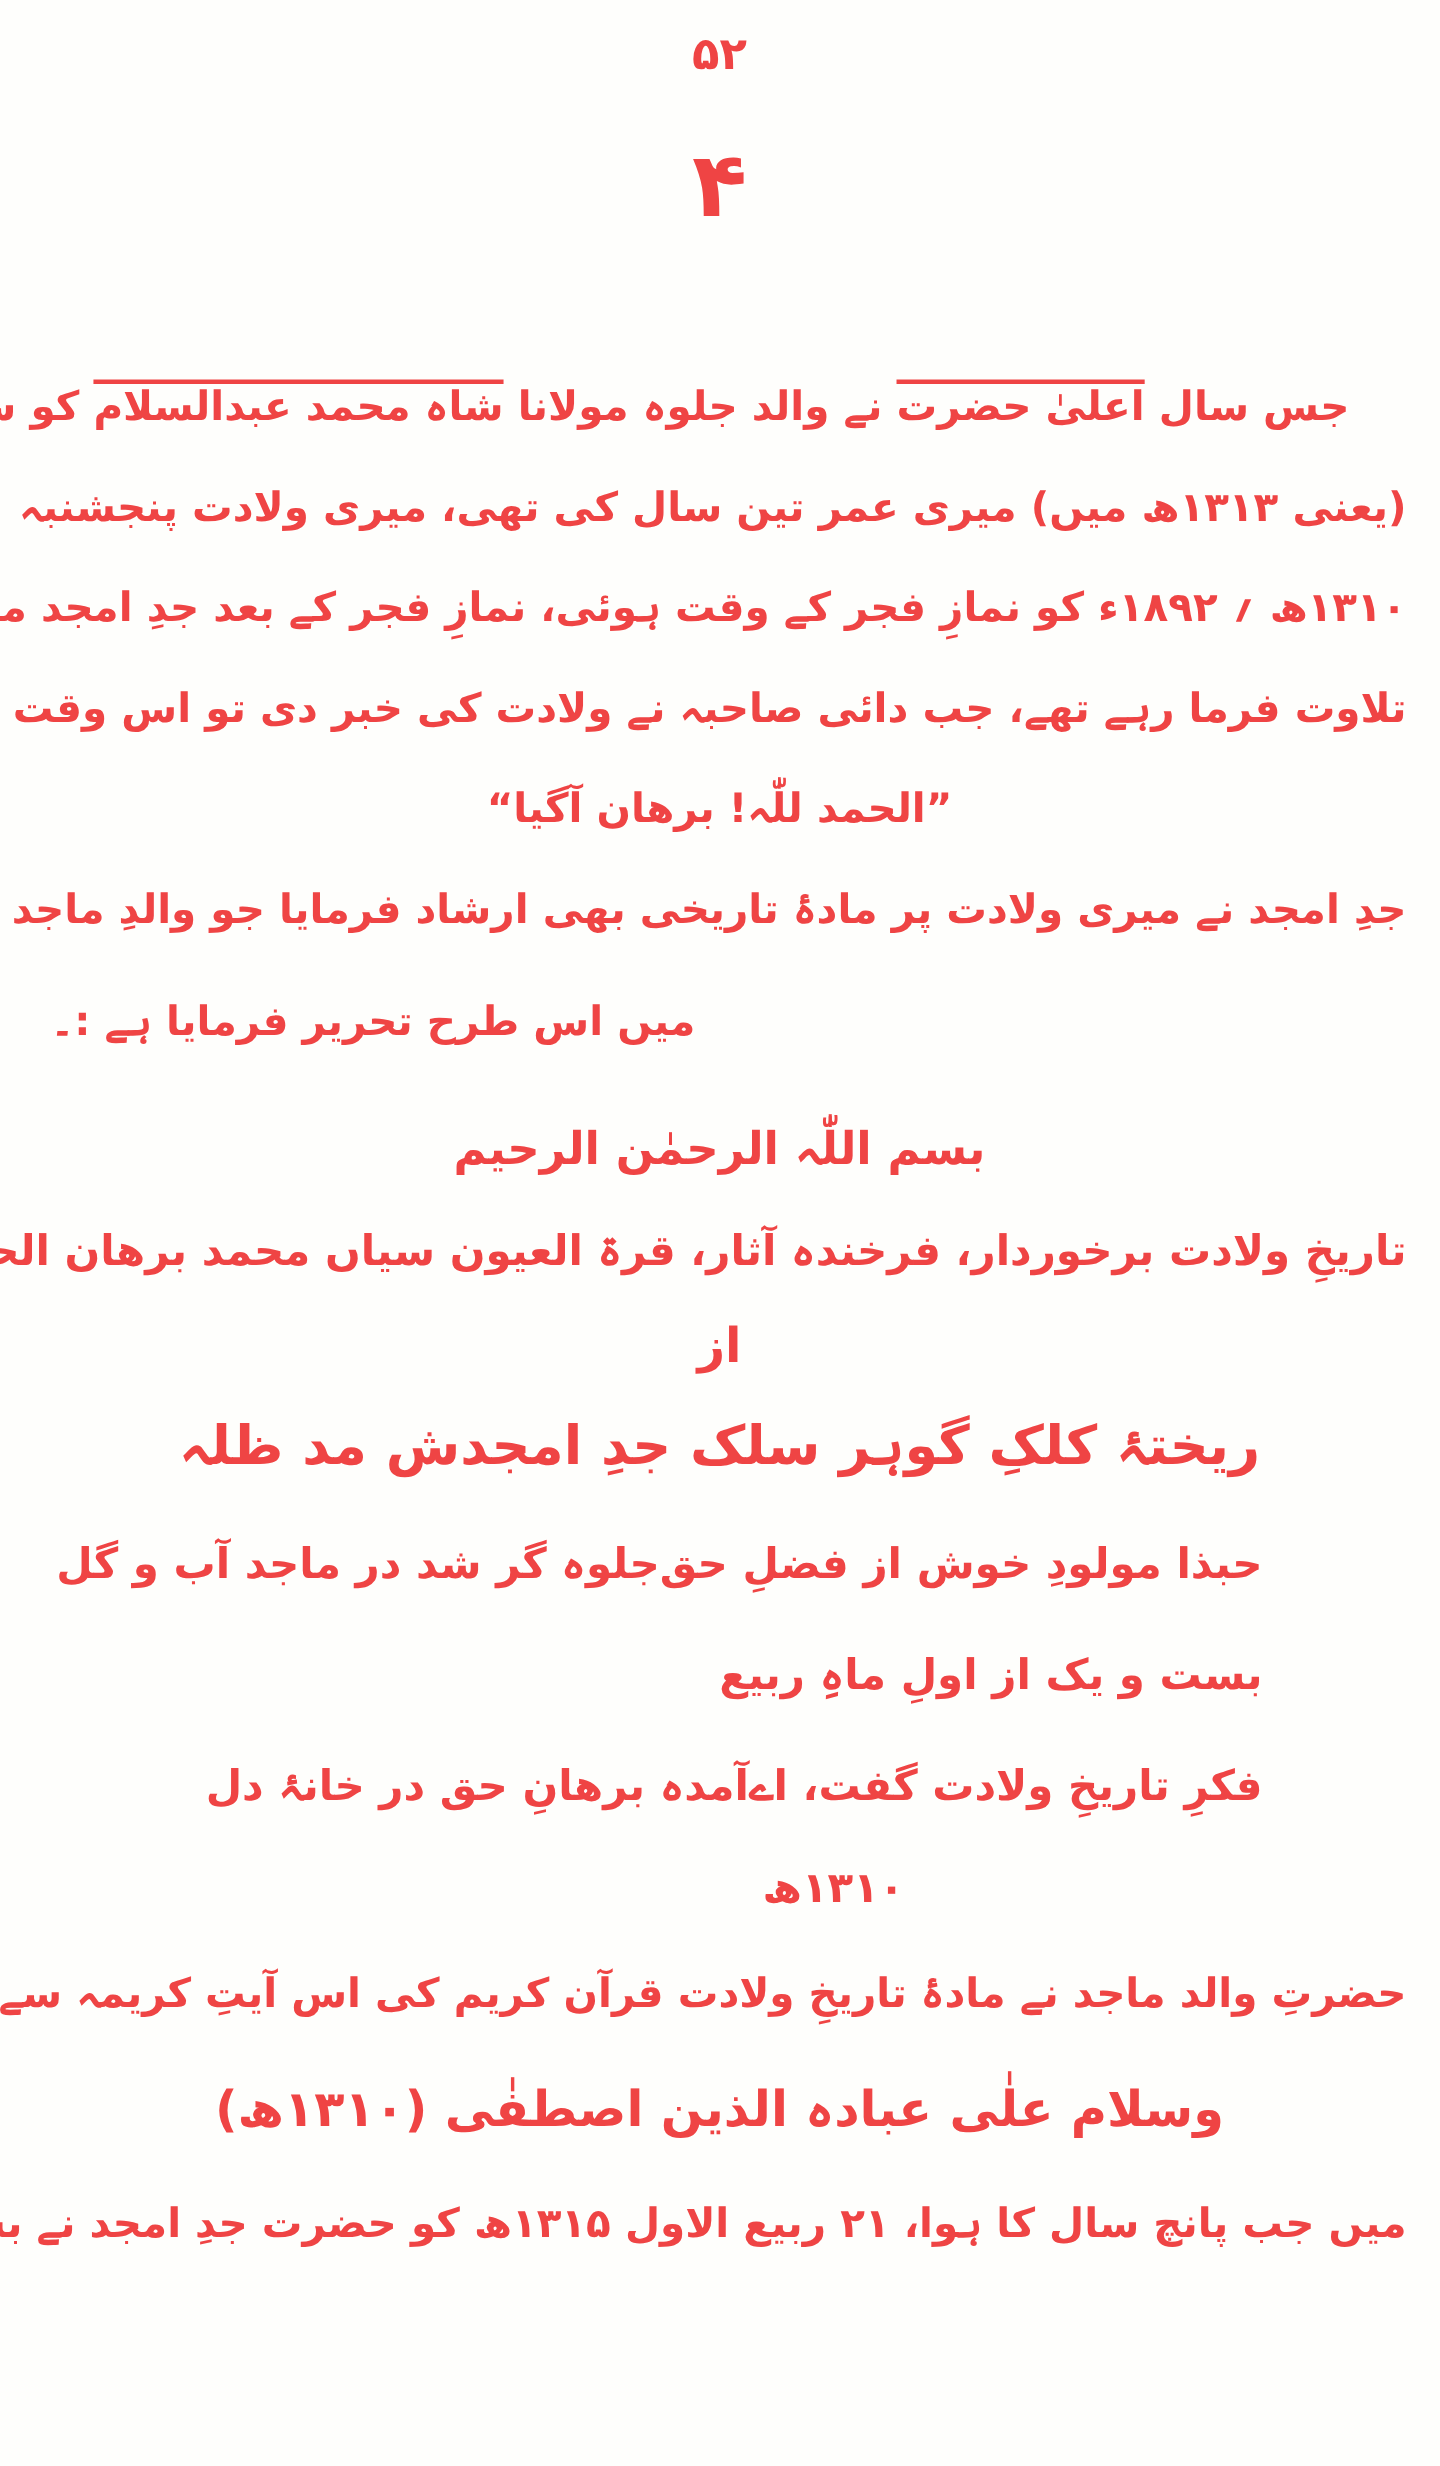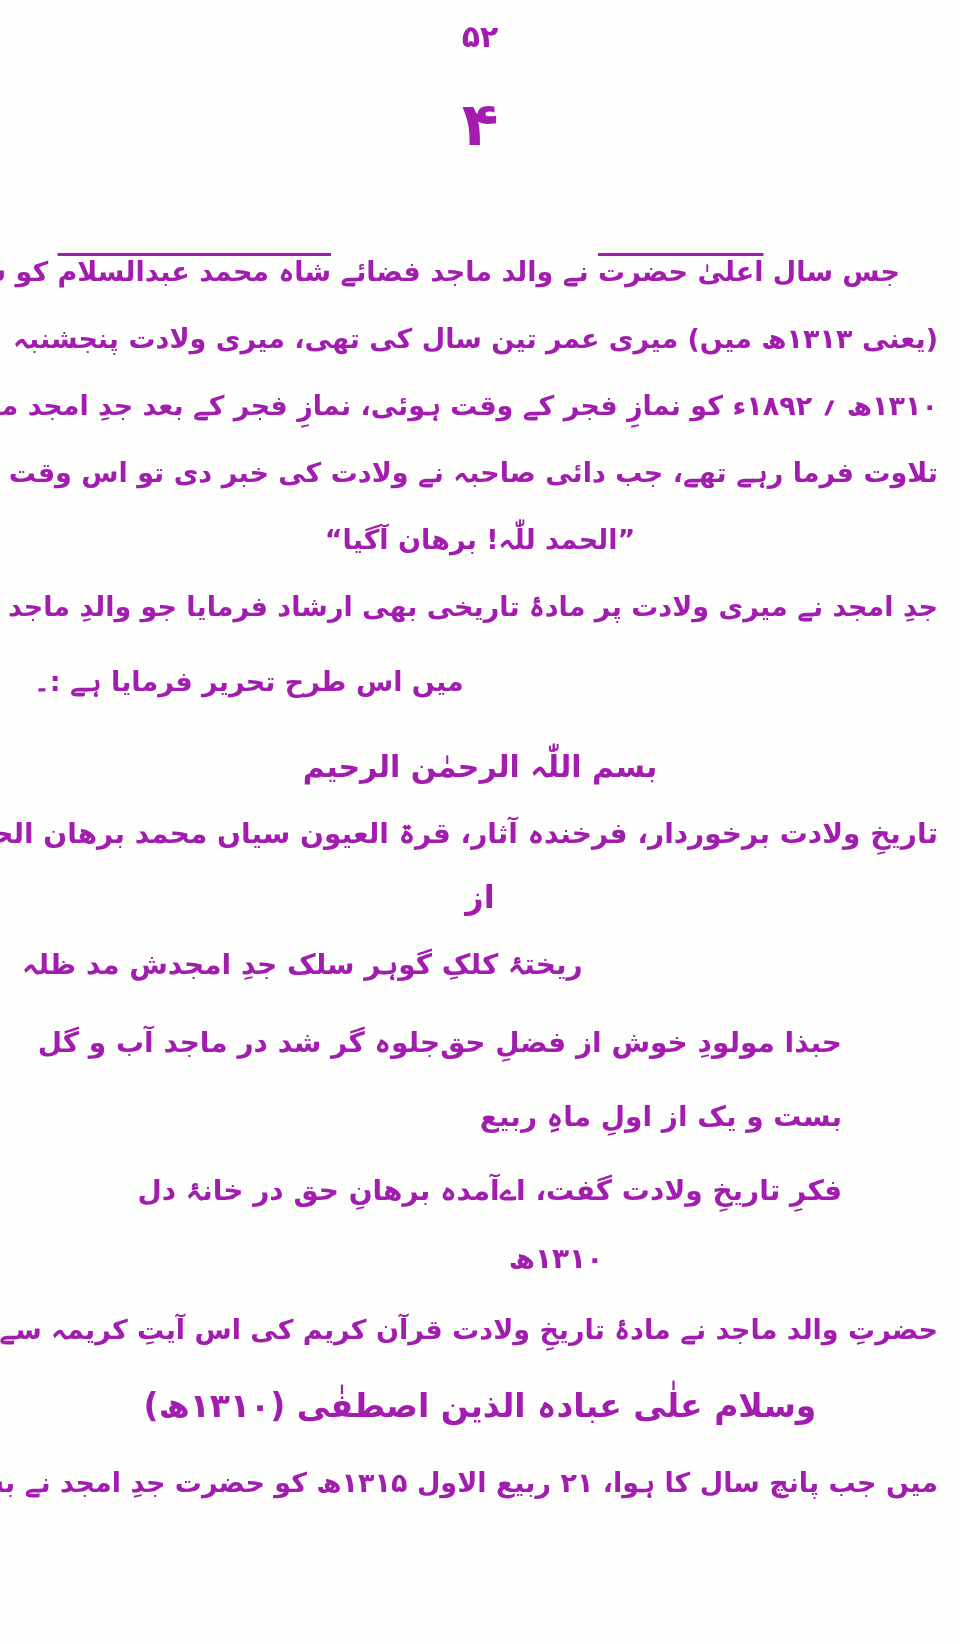--- a/index.html
+++ b/index.html
@@ -1,55 +1,55 @@
 <!DOCTYPE html>
 <html lang="ur" dir="rtl"><head>
 <meta charset="utf-8">
 <style>
   html,body{margin:0;padding:0;background:#e8e8e8;}
   .page{
     width:960px;height:1644px;margin:0 auto;position:relative;overflow:hidden;
-    background:#fefefc;color:#a21caf;
+    background:#fefefc;color:#ef4444;
     font-family:"DejaVu Sans", sans-serif;font-weight:bold;direction:rtl;
   }
   .pageno{ text-align:center;font-size:30px;padding-top:14px;line-height:46px;letter-spacing:2px;}
   .secno { text-align:center;font-size:60px;line-height:84px;margin-top:22px;}
   .body  { padding:0 22px; font-size:27px; }
   .para1 { margin-top:72px; }
   .line  { white-space:nowrap; line-height:67px; text-align:right; }
   .indent1{ text-indent:38px; }
   .center{ text-align:center; }
   .leftline{ text-align:left; padding-left:12px; line-height:84px; }
   .over  { text-decoration:overline; text-decoration-thickness:3px; text-underline-offset:4px; }
   .under { text-decoration-thickness:3px; text-underline-offset:8px; text-decoration-skip-ink:none; }
   .bismillah{ text-align:center; font-size:30px; line-height:58px; margin-top:14px; }
   .tarikh{ text-align:center; font-size:28px; line-height:76px; white-space:nowrap; }
   .az{ text-align:center; font-size:32px; line-height:50px; }
-  .rekhta{ text-align:left; font-size:28px; line-height:74px; margin-top:6px;}
+  .rekhta{ text-align:center; font-size:36px; line-height:74px; margin-top:6px;}
   .poem{ margin-top:4px; }
   .poem-row{ display:flex; justify-content:space-between; padding:0 96px 0 118px; line-height:74px; font-size:28px; }
   .hemistich{ white-space:nowrap; }
   .year{ text-align:center; padding-left:152px; font-size:28px; line-height:62px; direction:rtl; }
   .p3   { line-height:72px; margin-top:4px; }
   .ayah { text-align:center; font-size:33px; line-height:80px; }
   .p4   { line-height:74px; }
 </style>
 </head>
 <body>
 
 <div class="page">
 
   <div class="pageno">۵۲</div>
   <div class="secno">۴</div>
 
   <div class="body">
 
     <div class="para1">
       <div class="line indent1">
-        <span>جس سال </span><span class="over">اعلیٰ حضرت</span><span> نے والد ماجد فضائے </span><span class="over">شاہ محمد عبدالسلام</span><span> کو سندِ اجازت عطا فرمائی</span>
+        <span>جس سال </span><span class="over">اعلیٰ حضرت</span><span> نے والد جلوہ مولانا </span><span class="over">شاہ محمد عبدالسلام</span><span> کو سندِ اجازت عطا فرمائی</span>
       </div>
       <div class="line">
         <span>(یعنی ۱۳۱۳ھ میں) میری عمر تین سال کی تھی، میری ولادت پنجشنبہ ۲۱ </span>
       </div>
       <div class="line">۱۳۱۰ھ ؍ ۱۸۹۲ء کو نمازِ فجر کے وقت ہوئی، نمازِ فجر کے بعد جدِ امجد مولانا محمد عبدالحکیم</div>
       <div class="line">تلاوت فرما رہے تھے، جب دائی صاحبہ نے ولادت کی خبر دی تو اس وقت آیۂ کریمہ</div>
       <div class="line center">”الحمد للّٰہ! برھان آگیا“</div>
     </div>
 
     <div>

